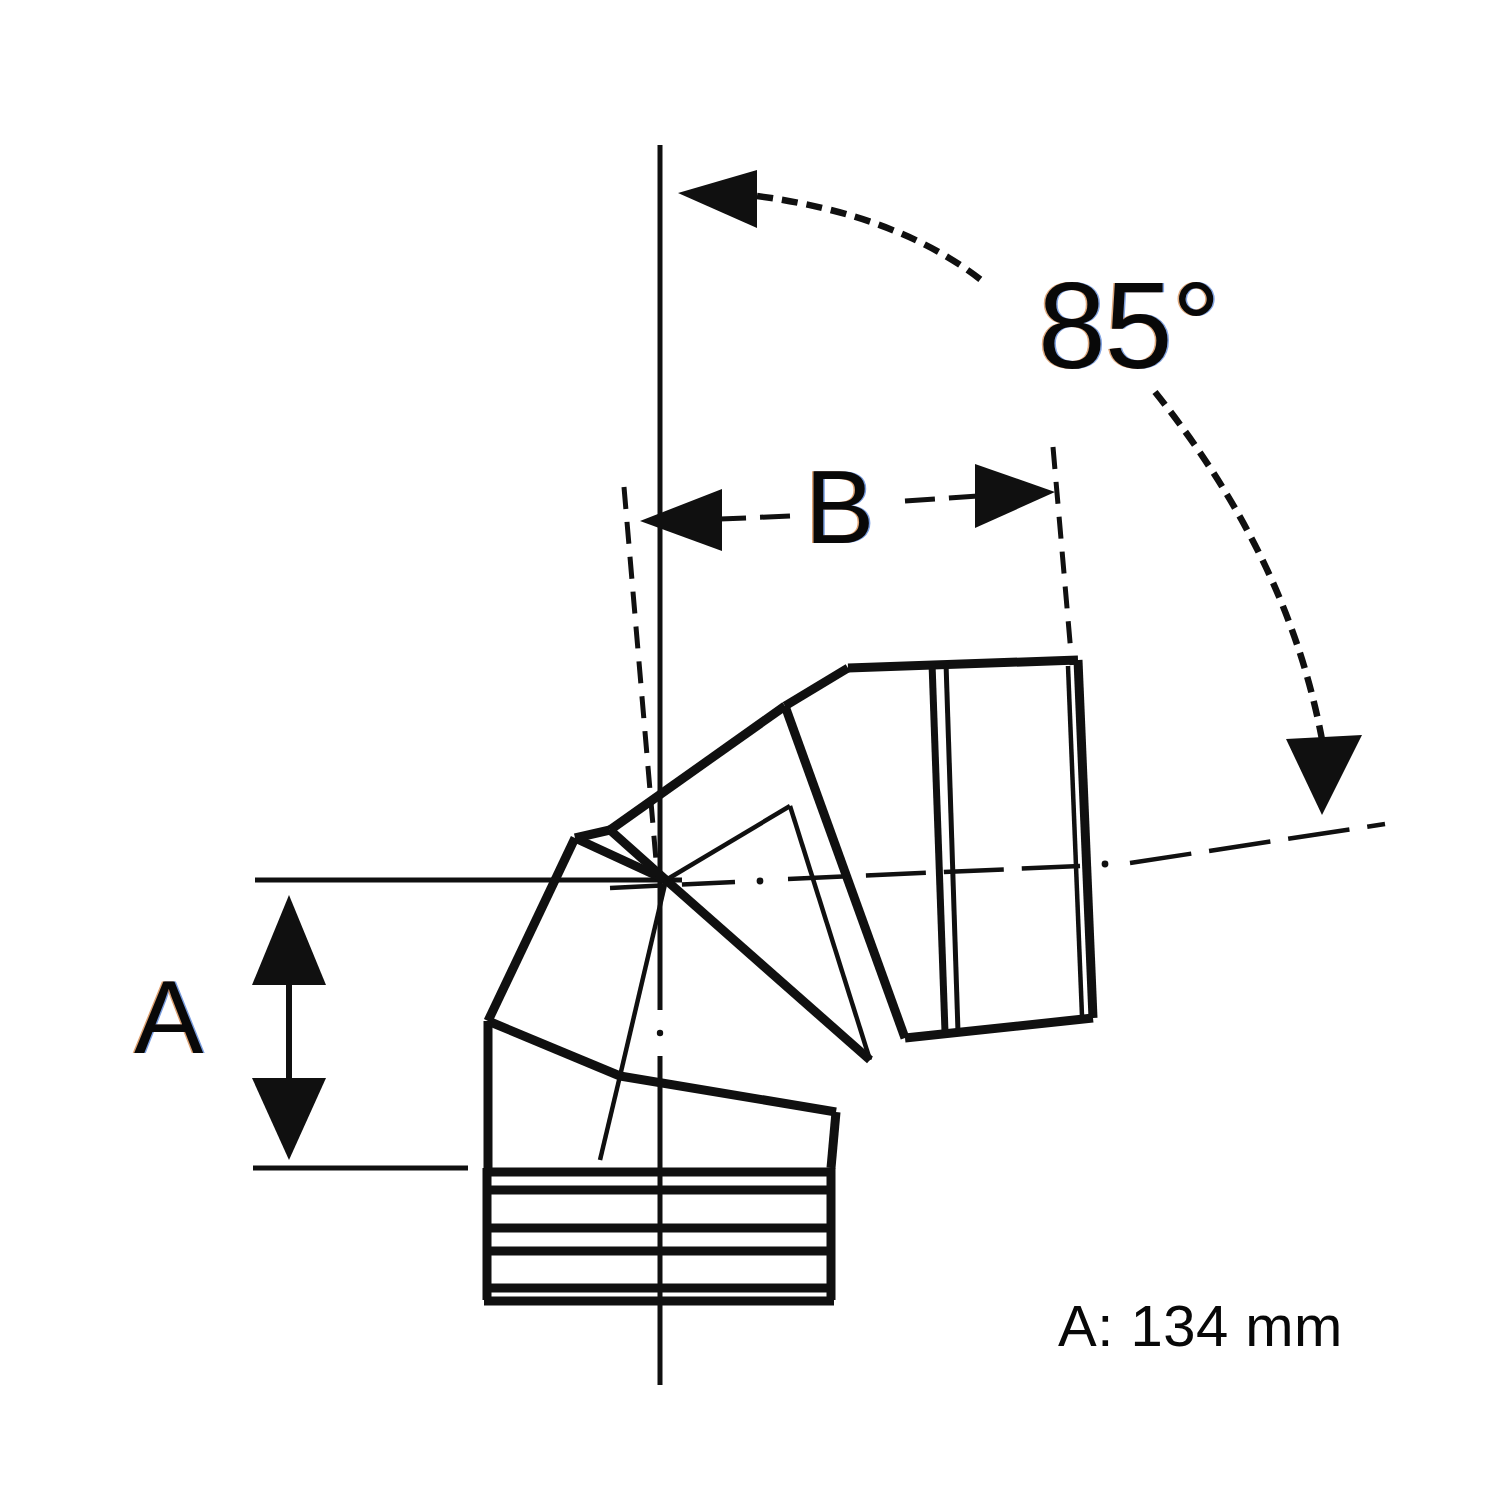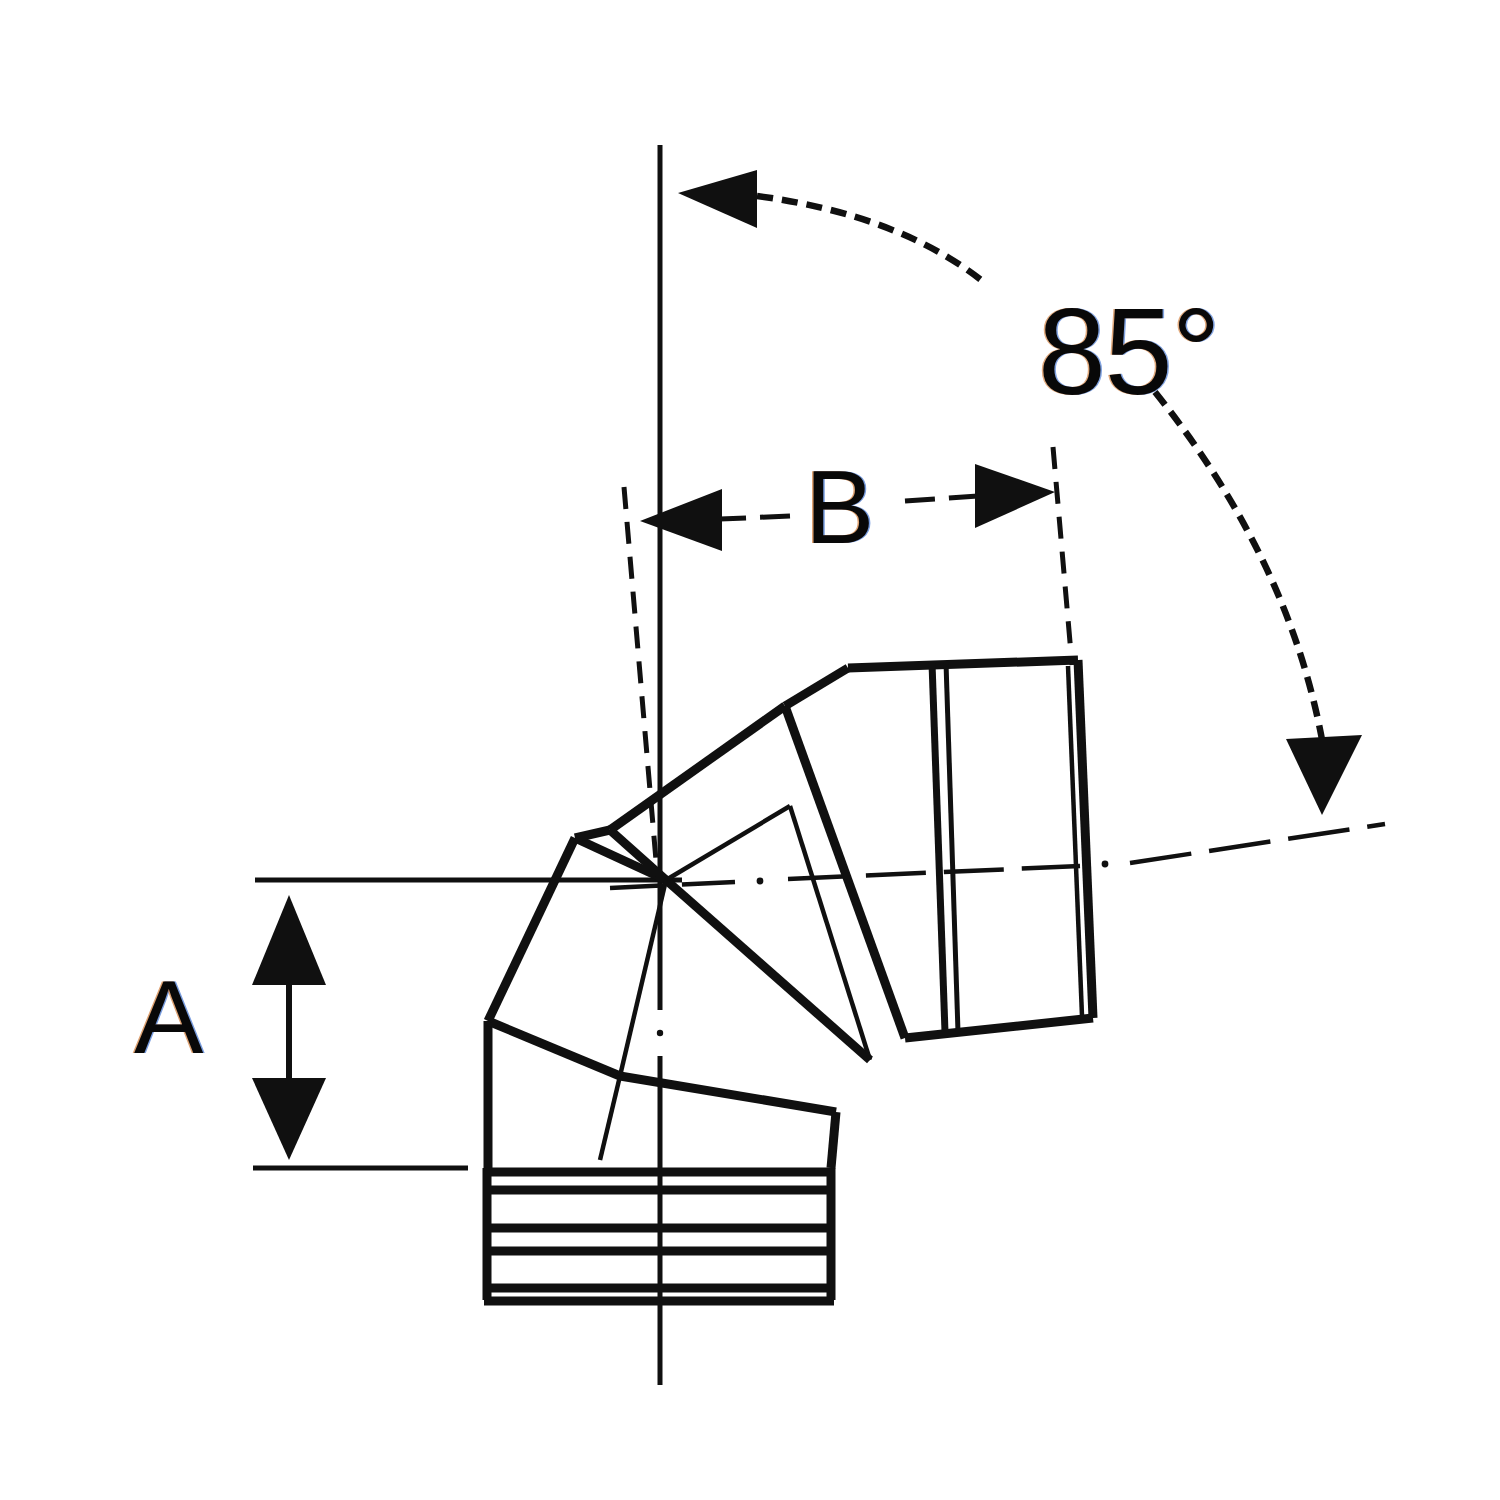--- a/index.html
+++ b/index.html
@@ -26,21 +26,20 @@
   .lbl {
     position: absolute;
     color: #080808;
     white-space: pre;
     line-height: 1;
   }
   .lbl-angle {
     font-size: 122px;
     letter-spacing: -1px;
     text-shadow: -1.5px 0 0 rgba(200,100,20,0.55), 1.5px 0 0 rgba(30,90,200,0.55);
-    margin-top: 26px;
   }
   .lbl-dim {
     font-size: 104px;
     text-shadow: -1.5px 0 0 rgba(200,100,20,0.6), 1.5px 0 0 rgba(30,90,200,0.6);
   }
   .lbl-legend {
     font-size: 58px;
     letter-spacing: 0.5px;
   }
 </style>
@@ -155,15 +154,16 @@
 
     </g>
   </svg>
 
   <div class="lbl lbl-angle" style="left:1038px; top:265px;">85°</div>
 
   <div class="lbl lbl-dim" style="left:805px; top:455px;">B</div>
 
   <div class="lbl lbl-dim" style="left:134px; top:965px;">A</div>
 
+  <div class="lbl lbl-legend" style="left:1058px; top:1297px;">A: 134 mm</div>
 
 
 </div>
 
 </body></html>

